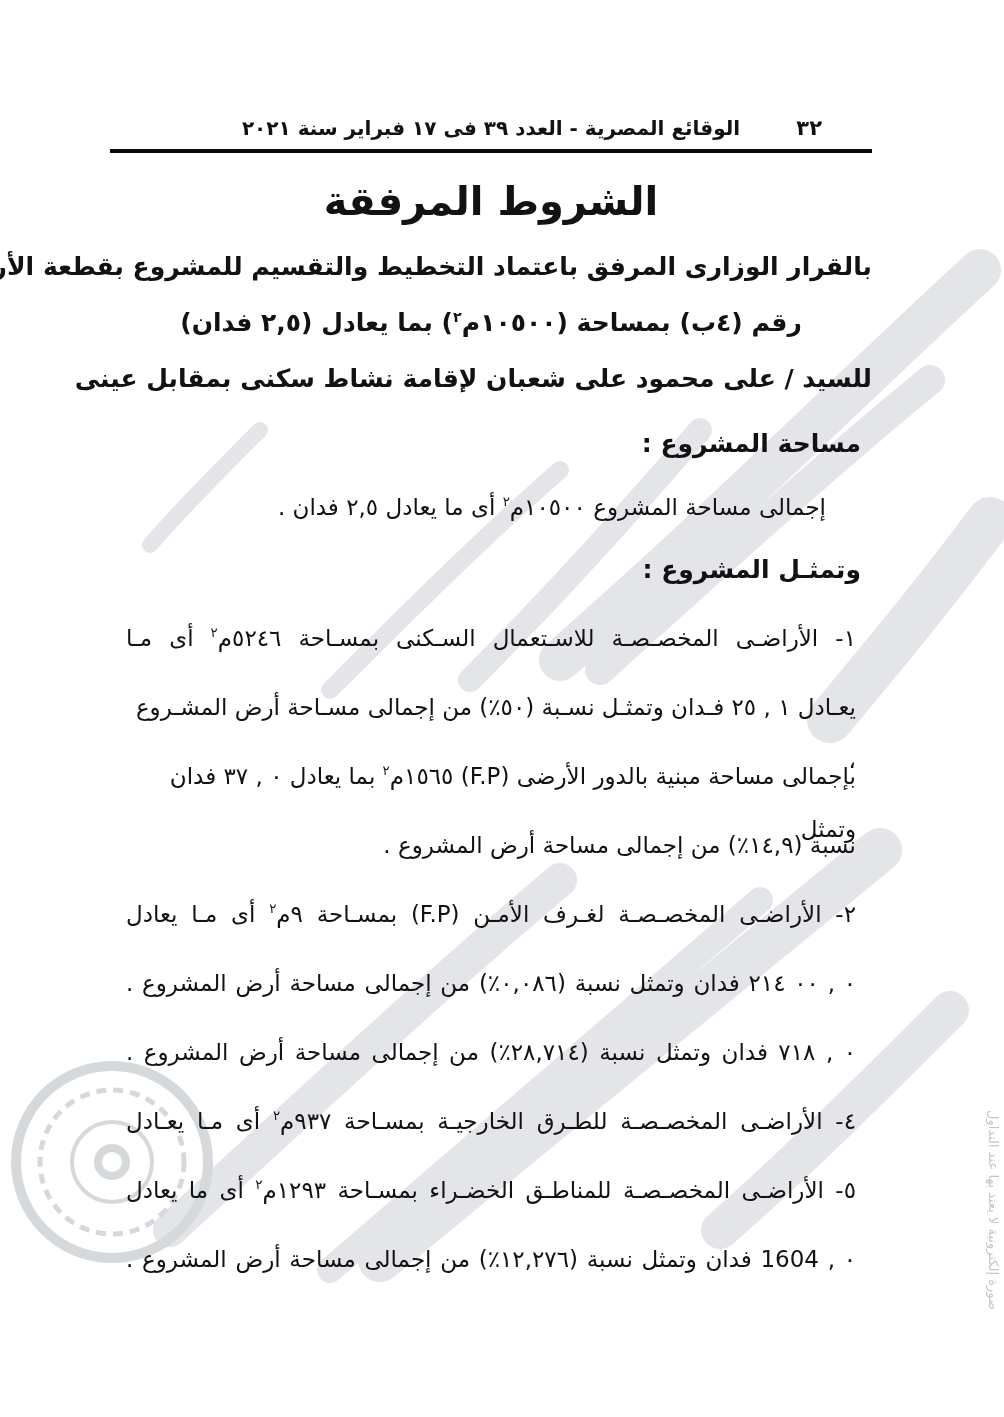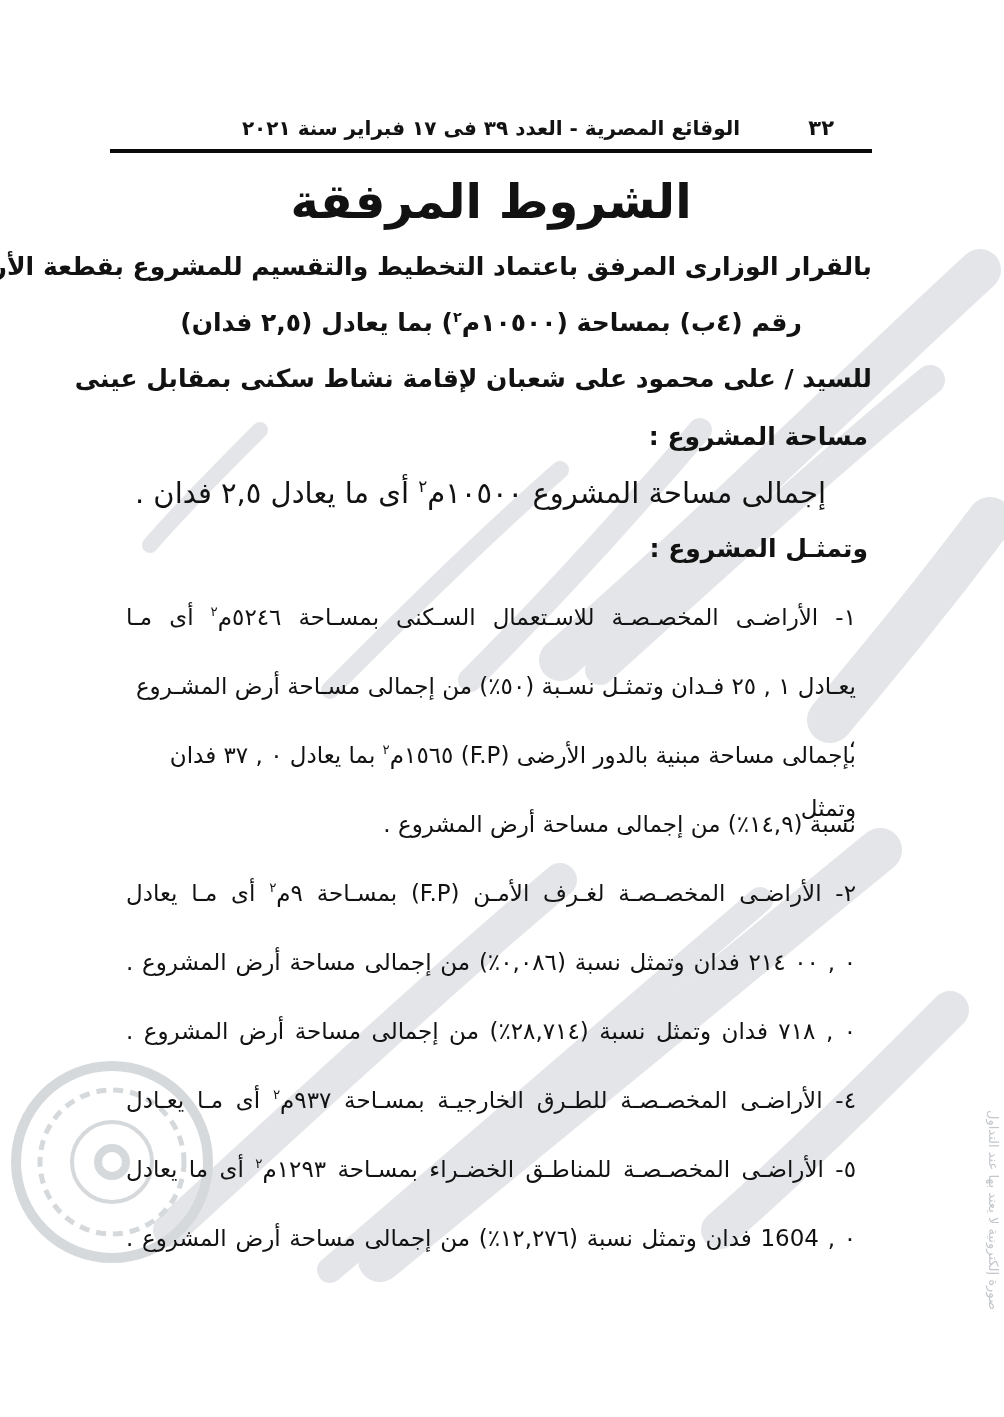--- a/index.html
+++ b/index.html
@@ -5,27 +5,27 @@
   html,body{margin:0;padding:0;background:#888;}
   .page{
     position:relative;width:1004px;height:1417px;margin:0 auto;
     background:#ffffff;color:#121212;overflow:hidden;
     font-family:"DejaVu Sans",sans-serif;direction:rtl;
   }
   .wm-layer{position:absolute;inset:0;z-index:0;pointer-events:none;}
   .content{position:relative;z-index:2;padding:110px 132px 0 110px;}
   .hdr{position:relative;height:36px;font-size:20px;font-weight:bold;}
   .hdr-title{display:block;text-align:center;line-height:36px;}
-  .hdr-num{position:absolute;right:38px;top:0;line-height:36px;font-size:21px;}
+  .hdr-num{position:absolute;right:50px;top:0;line-height:36px;font-size:21px;}
   .rule{height:4px;background:#0a0a0a;margin-top:3px;}
-  .doc-title{margin:22px 0 0 0;text-align:center;font-size:48px;font-weight:800;line-height:52px;}
+  .doc-title{margin:22px 0 0 0;text-align:center;font-size:40px;font-weight:800;line-height:52px;}
   .intro{margin-top:12px;}
   .intro p{margin:0;height:56px;line-height:56px;text-align:center;font-weight:bold;font-size:25px;white-space:nowrap;}
-  .sec-h{margin:4px;height:52px;line-height:52px;font-size:25px;font-weight:bold;}
-  .body-line{margin:0;height:52px;line-height:52px;font-size:29px;padding-right:46px;text-align:right;white-space:nowrap;}
+  .sec-h{margin:11px;height:52px;line-height:52px;font-size:25px;font-weight:bold;}
+  .body-line{margin:0;height:52px;line-height:52px;font-size:23px;padding-right:46px;text-align:right;white-space:nowrap;}
   .items{margin-top:4px;}
   .item{margin:0 0 2px 0;}
   .item p{margin:16px;height:53px;line-height:53px;font-size:23px;text-align:right;}
   .just{text-align:justify;text-align-last:justify;}
   sup{font-size:58%;line-height:0;vertical-align:super;}
   .vstamp{
     position:absolute;z-index:1;right:3px;top:610px;height:700px;
     writing-mode:vertical-rl;text-orientation:mixed;
     font-size:13px;letter-spacing:4px;color:#c3c7cc;white-space:nowrap;
   }

